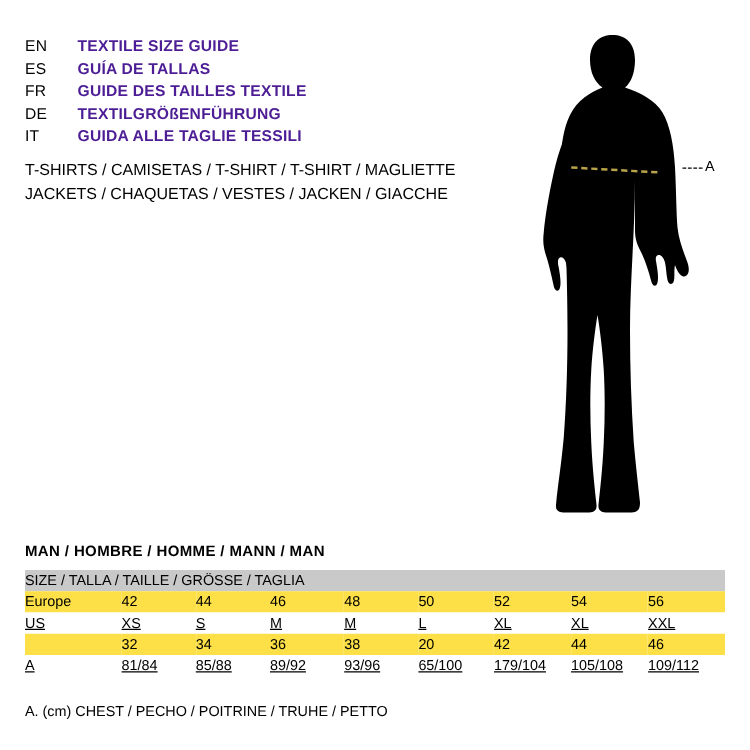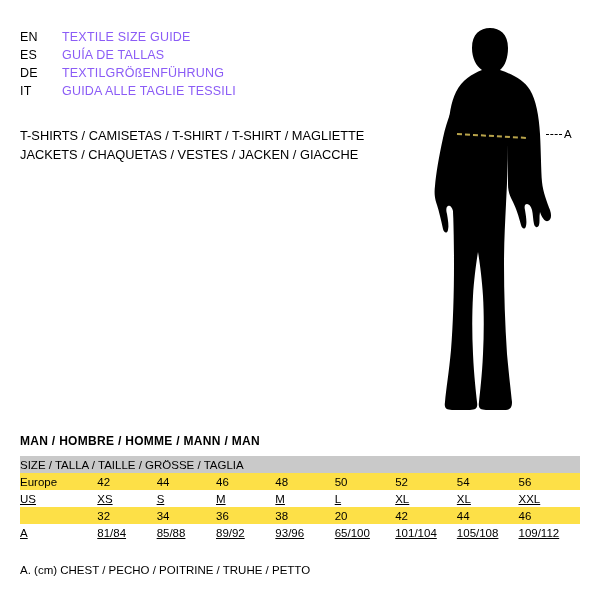--- a/index.html
+++ b/index.html
@@ -36,22 +36,23 @@
     height: 18px;
     font-size: 12.5px;
     letter-spacing: 0.2px;
   }
   .lang-code {
     width: 42px;
     flex: 0 0 42px;
     color: #000;
   }
   .lang-text {
-    color: #8b5cf6;
+    color: #4c1d95;
     white-space: nowrap;
+    font-weight: bold;
   }
 
   
   .garment-block {
     position: absolute;
     left: 20px;
     top: 110px;
     width: 420px;
   }
   .garment-line {
@@ -145,20 +146,24 @@
 <div class="page">
 
   <div class="lang-block">
     <div class="lang-row">
       <span class="lang-code">EN</span>
       <span class="lang-text">TEXTILE SIZE GUIDE</span>
     </div>
     <div class="lang-row">
       <span class="lang-code">ES</span>
       <span class="lang-text">GUÍA DE TALLAS</span>
+    </div>
+    <div class="lang-row">
+      <span class="lang-code">FR</span>
+      <span class="lang-text">GUIDE DES TAILLES TEXTILE</span>
     </div>
     <div class="lang-row">
       <span class="lang-code">DE</span>
       <span class="lang-text">TEXTILGRÖßENFÜHRUNG</span>
     </div>
     <div class="lang-row">
       <span class="lang-code">IT</span>
       <span class="lang-text">GUIDA ALLE TAGLIE TESSILI</span>
     </div>
   </div>
@@ -281,21 +286,21 @@
         <td class="val">44</td>
         <td class="val">46</td>
       </tr>
       <tr class="row-plain">
         <td class="label-col">A</td>
         <td class="val">81/84</td>
         <td class="val">85/88</td>
         <td class="val">89/92</td>
         <td class="val">93/96</td>
         <td class="val">65/100</td>
-        <td class="val">101/104</td>
+        <td class="val">179/104</td>
         <td class="val">105/108</td>
         <td class="val">109/112</td>
       </tr>
     </tbody>
   </table>
 
   <div class="footnote">A. (cm) CHEST / PECHO / POITRINE / TRUHE / PETTO</div>
 
 </div>
 

